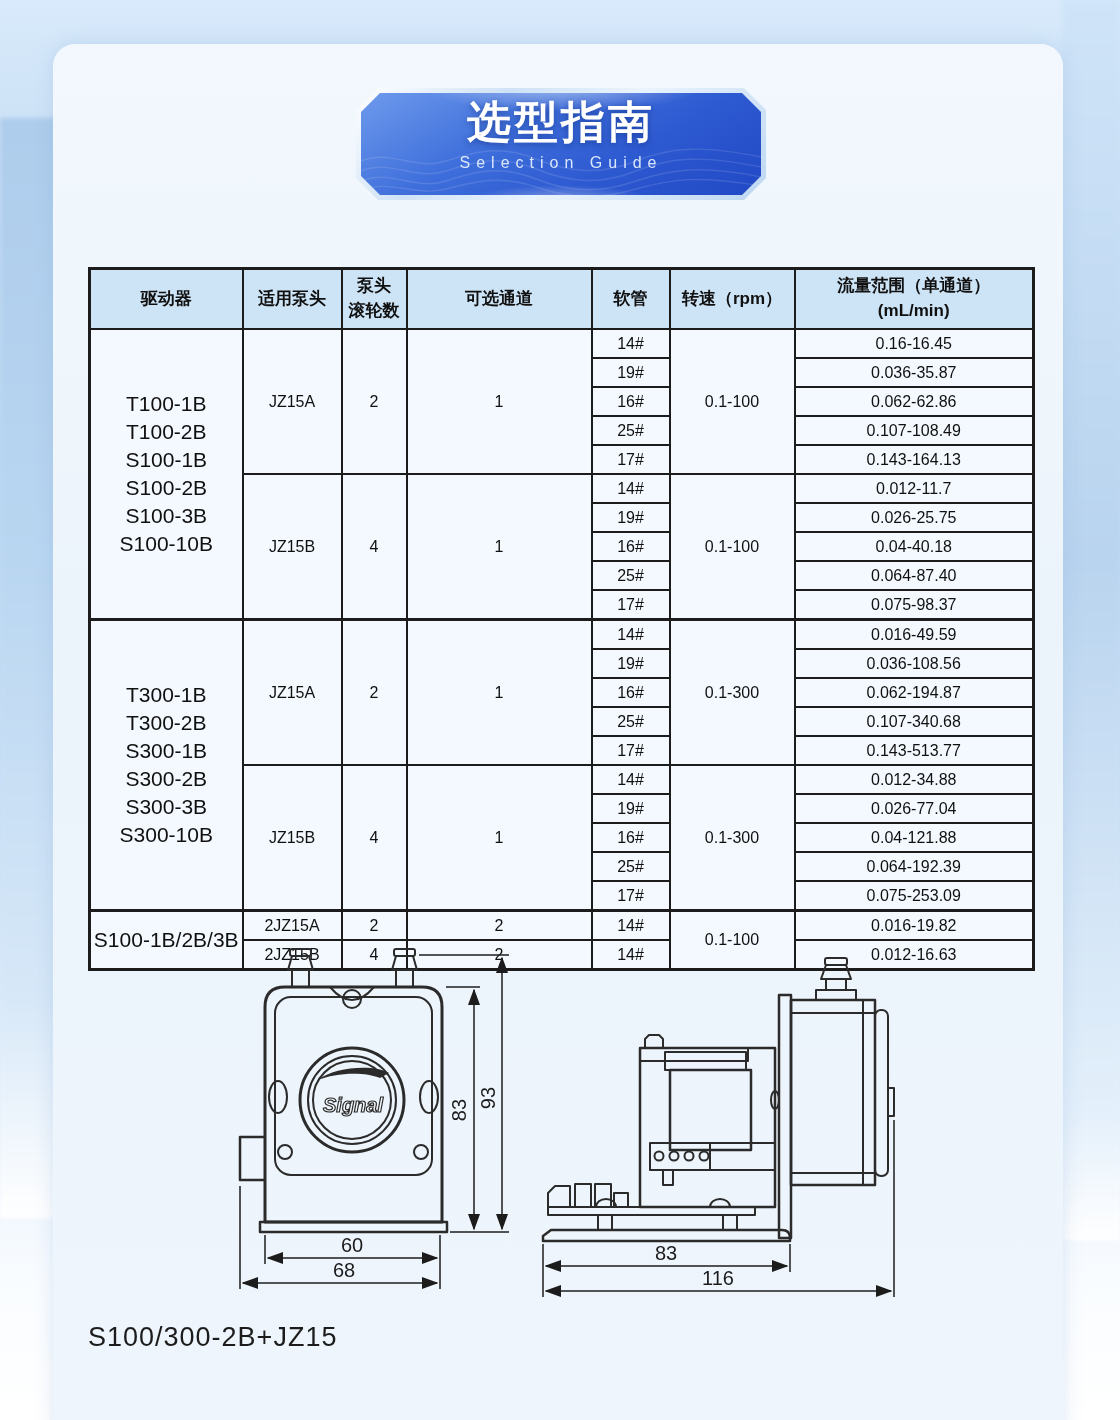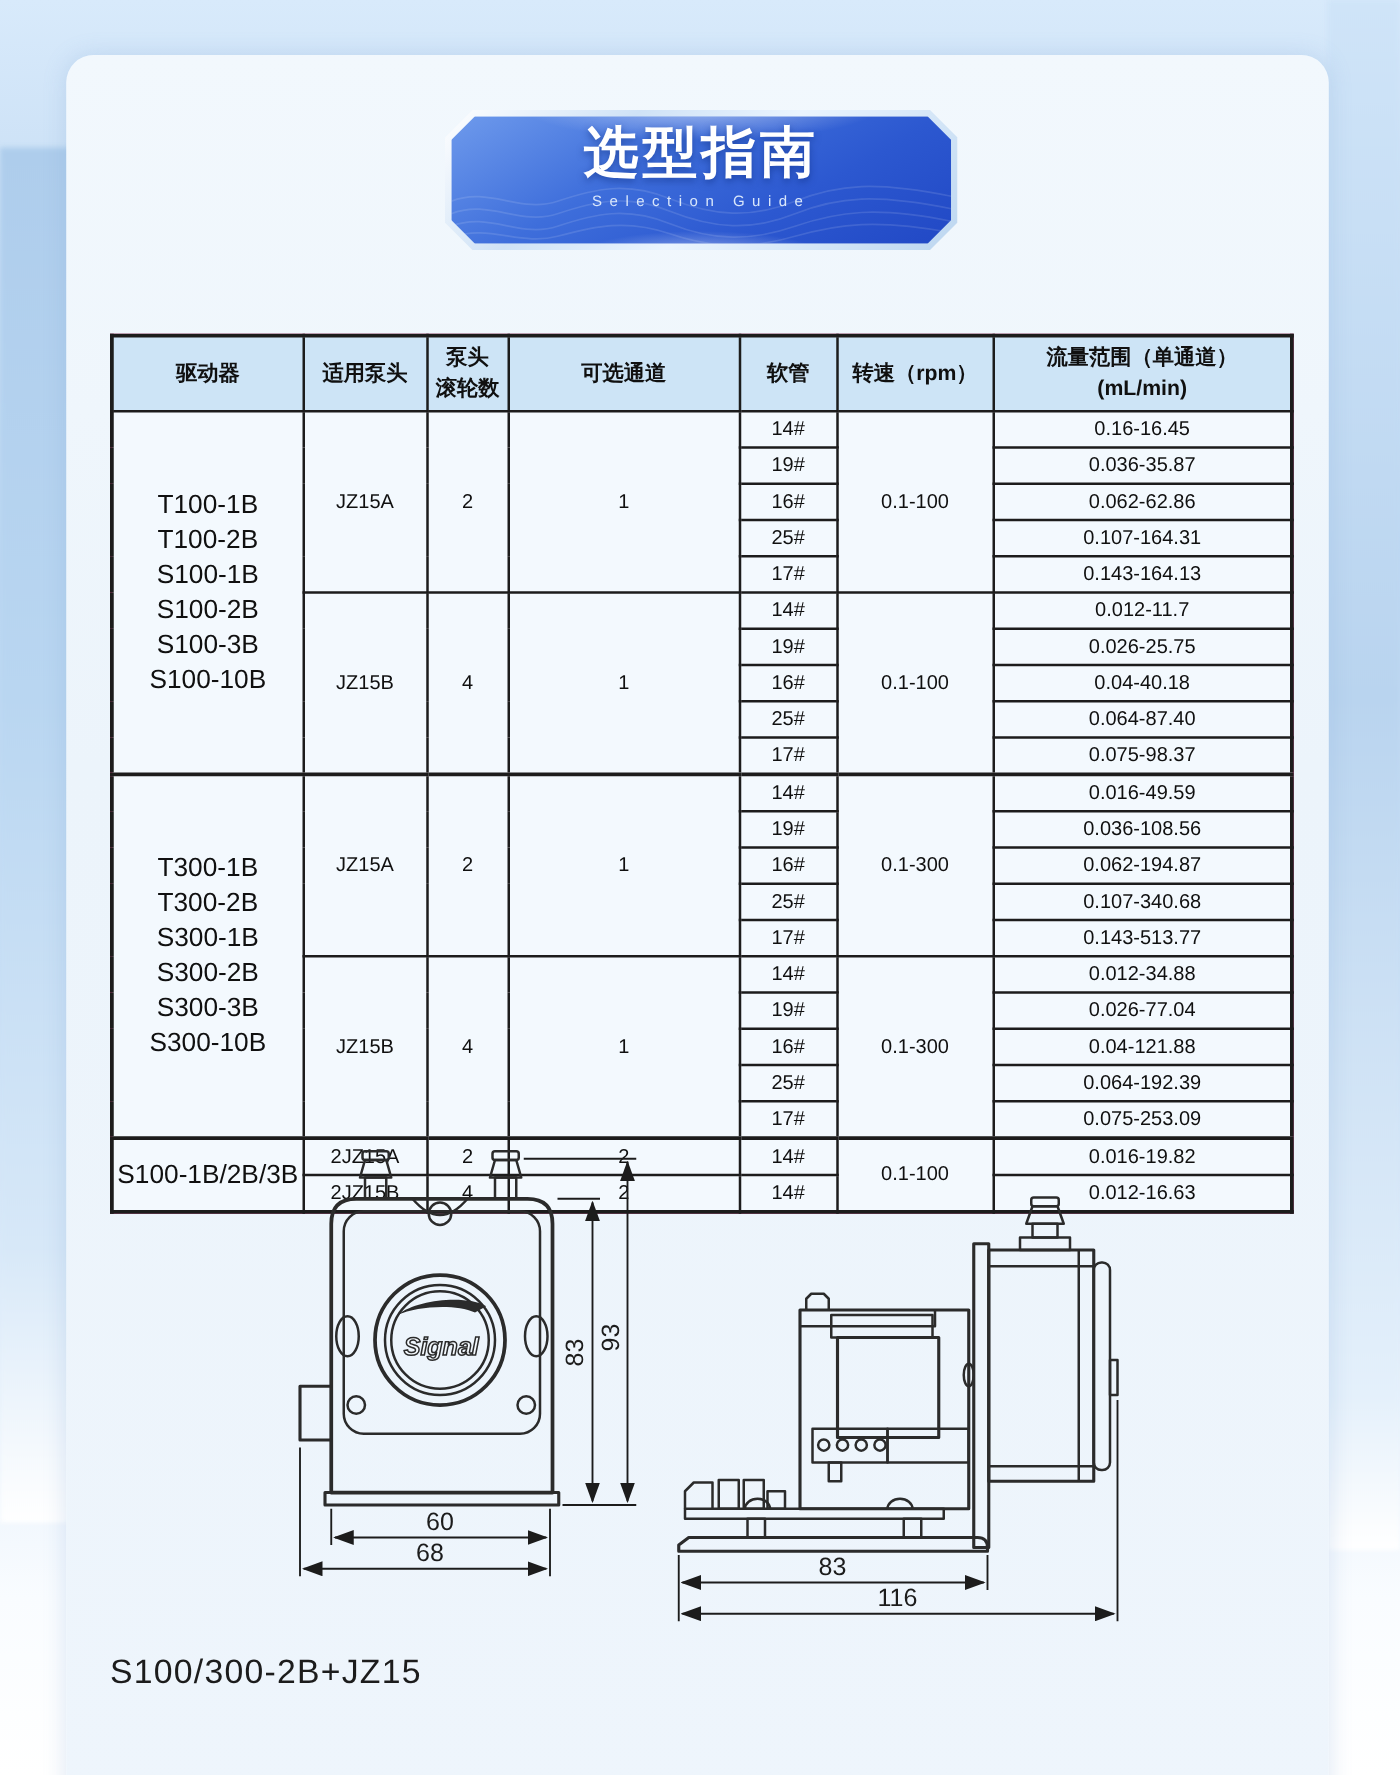--- a/index.html
+++ b/index.html
@@ -34,21 +34,21 @@
   .banner-inner{
     position:absolute;left:5px;top:5px;right:5px;bottom:5px;
     clip-path:polygon(19px 0,381px 0,400px 19px,400px 83px,381px 102px,19px 102px,0 83px,0 19px);
     background:
       radial-gradient(ellipse 60% 45% at 50% -8%,rgba(255,255,255,.5),rgba(255,255,255,0) 60%),
       radial-gradient(ellipse 40% 30% at 50% 108%,rgba(255,255,255,.45),rgba(255,255,255,0) 60%),
       linear-gradient(150deg,#6e9aec 0%,#3e6edb 38%,#2c58d0 68%,#2148c5 100%);
     text-align:center;color:#fff;
   }
   .banner-title{font-size:44px;font-weight:bold;letter-spacing:3px;text-shadow:0 2px 6px rgba(10,40,120,.5);}
-  .banner-sub{font-size:12px;letter-spacing:6px;color:#d9e7fb;margin-top:2px;}
+  .banner-sub{font-size:16px;letter-spacing:6px;color:#d9e7fb;margin-top:2px;}
   .banner-waves{position:absolute;left:0;bottom:0;width:100%;height:64px;opacity:.55;}
   
   table.spec{
     position:absolute;left:88px;top:267px;width:944px;
     border-collapse:collapse;table-layout:fixed;
     border:3px solid #1c1c1c;background:#ec4899;color:#101010;
   }
   table.spec th,table.spec td{border:2px solid #1c1c1c;text-align:center;vertical-align:middle;padding:0;}
   table.spec th{background:#cde4f6;font-size:17px;font-weight:bold;height:58px;line-height:1.45;}
   table.spec td{font-size:16px;height:27px;background:#f3f9fe;}
@@ -143,21 +143,21 @@
     <tr>
         <td>19#</td>
         <td>0.036-35.87</td>
       </tr>
     <tr>
         <td>16#</td>
         <td>0.062-62.86</td>
       </tr>
     <tr>
         <td>25#</td>
-        <td>0.107-164.31</td>
+        <td>0.107-108.49</td>
       </tr>
     <tr>
         <td>17#</td>
         <td>0.143-164.13</td>
       </tr>
     <tr>
       <td rowspan="5">JZ15B</td>
       <td rowspan="5">4</td>
       <td rowspan="5">1</td>
       <td>14#</td>
@@ -252,21 +252,21 @@
     <tr>
       <td>2JZ15B</td>
       <td>4</td>
       <td>2</td>
       <td>14#</td>
       <td>0.012-16.63</td>
     </tr>
   </tbody>
 </table>
 
-<div class="drawing" style="left:222px;top:912px;">
+<div class="drawing" style="left:222px;top:940px;">
 <svg width="305" height="400" viewBox="0 0 305 400">
   <defs>
     <marker id="ae" orient="auto" markerWidth="11" markerHeight="8" refX="10" refY="4">
           <path d="M0,0 L11,4 L0,8 Z" fill="#1c1c1c"></path>
         </marker>
     <marker id="as" orient="auto" markerWidth="11" markerHeight="8" refX="1" refY="4">
           <path d="M11,0 L0,4 L11,8 Z" fill="#1c1c1c"></path>
         </marker>
   </defs>
   <g stroke="#2b2b2b" fill="none" stroke-width="3" stroke-linejoin="round">

